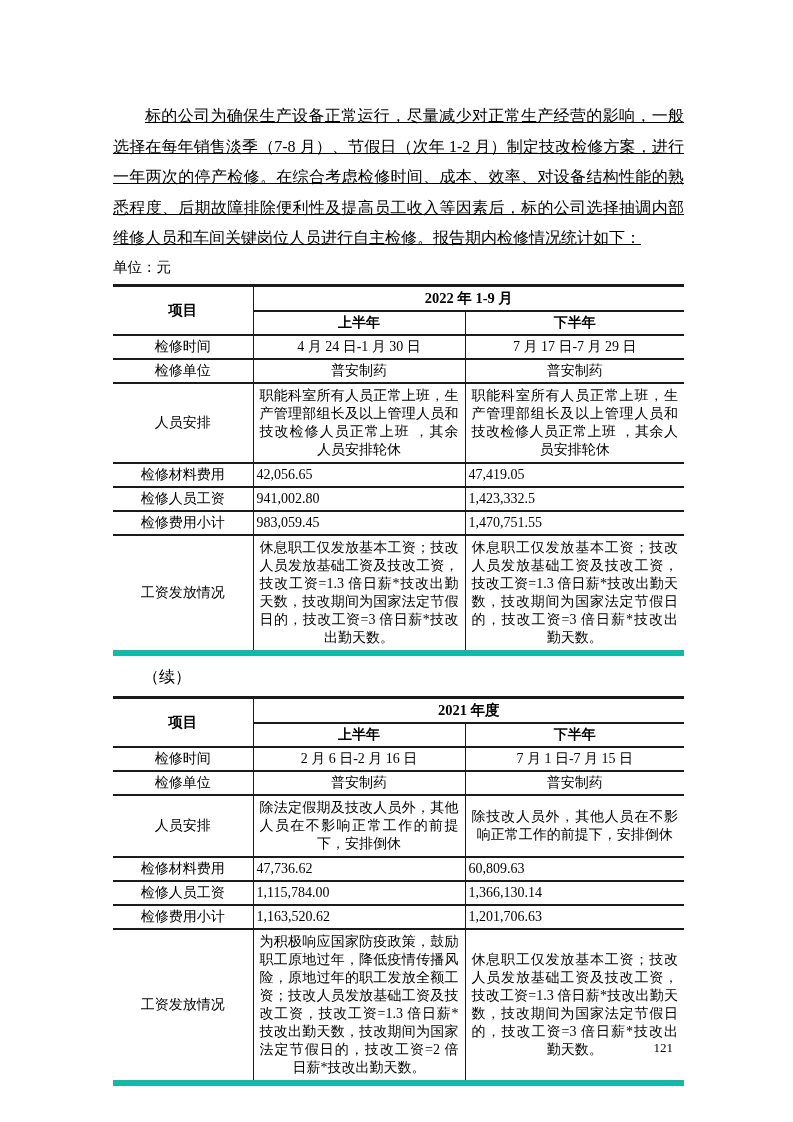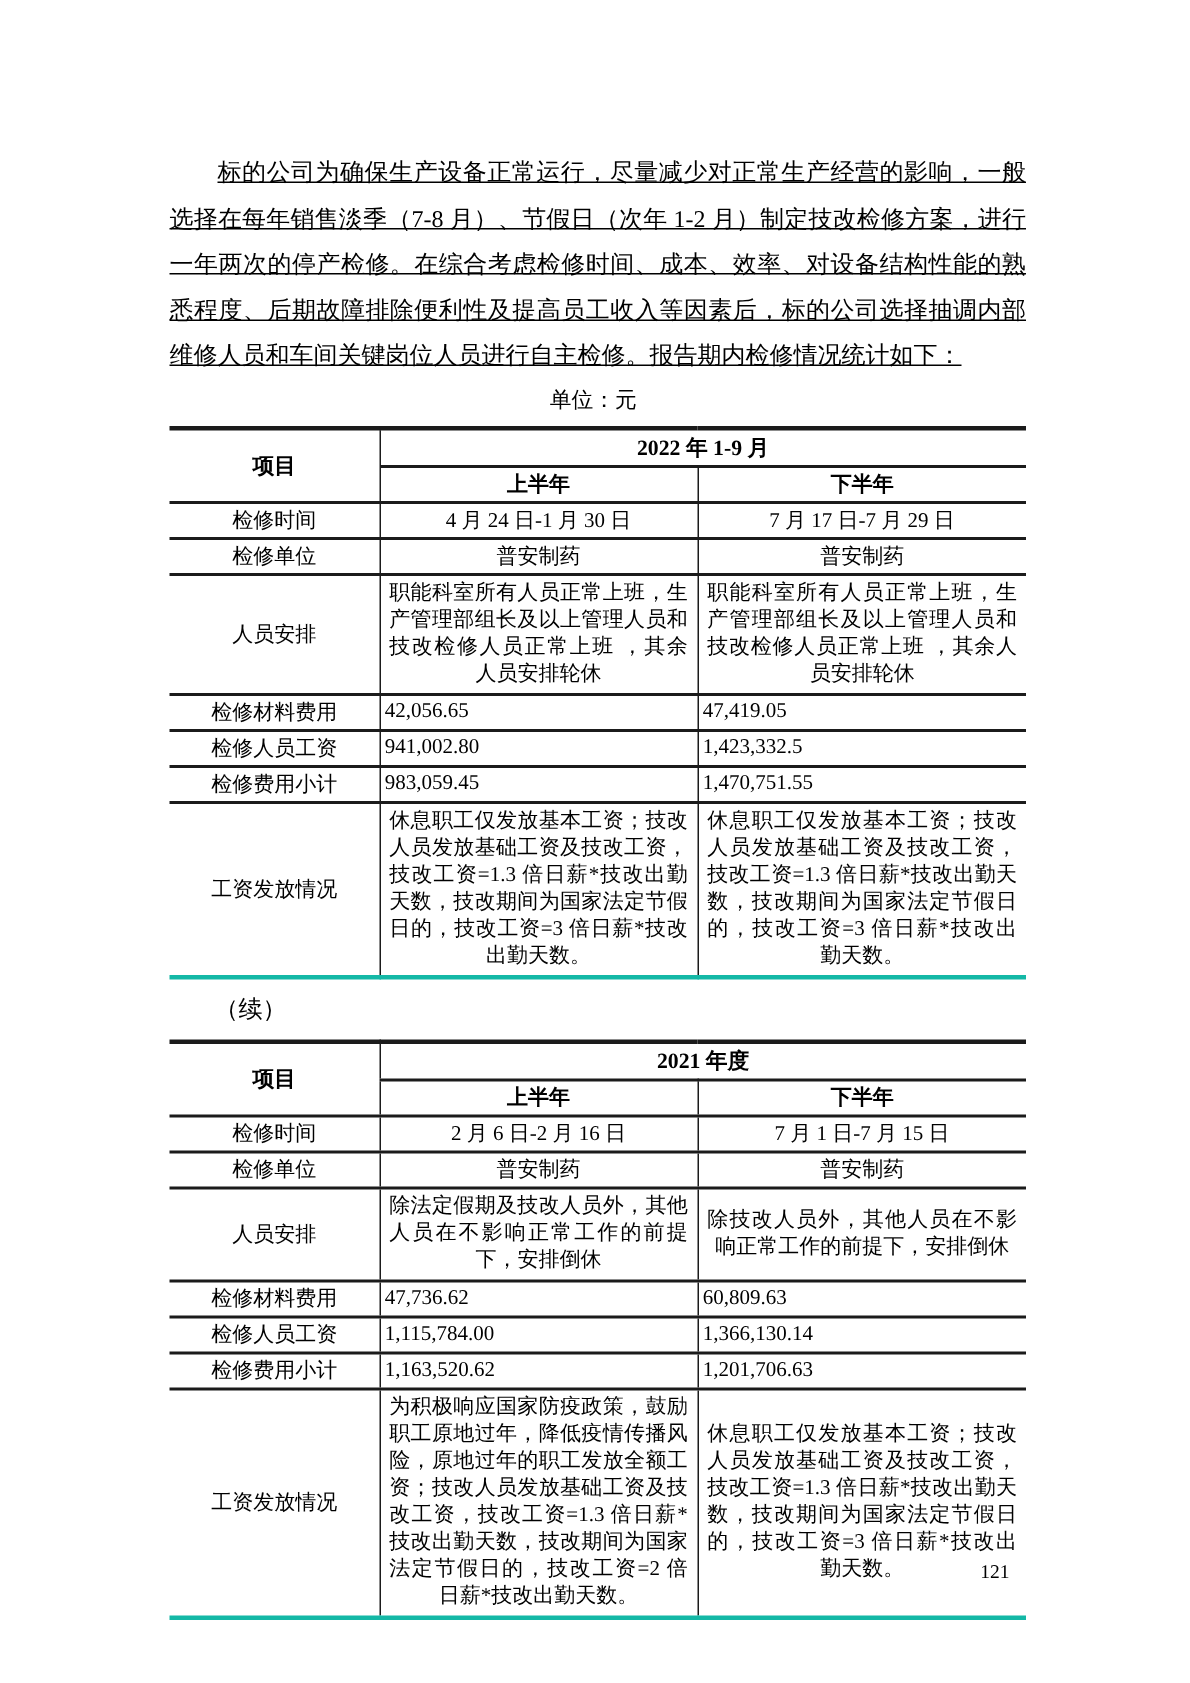--- a/index.html
+++ b/index.html
@@ -27,29 +27,29 @@
     line-height: 30.5px;
     text-align: justify;
     text-indent: 2em;
     text-decoration: underline;
   }
   .unit-line {
     margin-top: 3px;
     height: 20px;
     line-height: 20px;
     font-size: 14.5px;
-    text-align: center;
+    text-align: left;
     padding-right: 6px;
   }
   table {
     width: 571px;
     table-layout: fixed;
     border-collapse: collapse;
     border-top: 3px solid #1b1b1b;
-    border-bottom: 3px solid #14b8a6;
+    border-bottom: 6px solid #14b8a6;
     font-size: 14px;
     margin-top: 7px;
   }
   col.c1 { width: 140px; }
   col.c2 { width: 212px; }
   col.c3 { width: 219px; }
   th, td {
     border-bottom: 2px solid #1b1b1b;
     vertical-align: middle;
     padding: 2px 3px;

